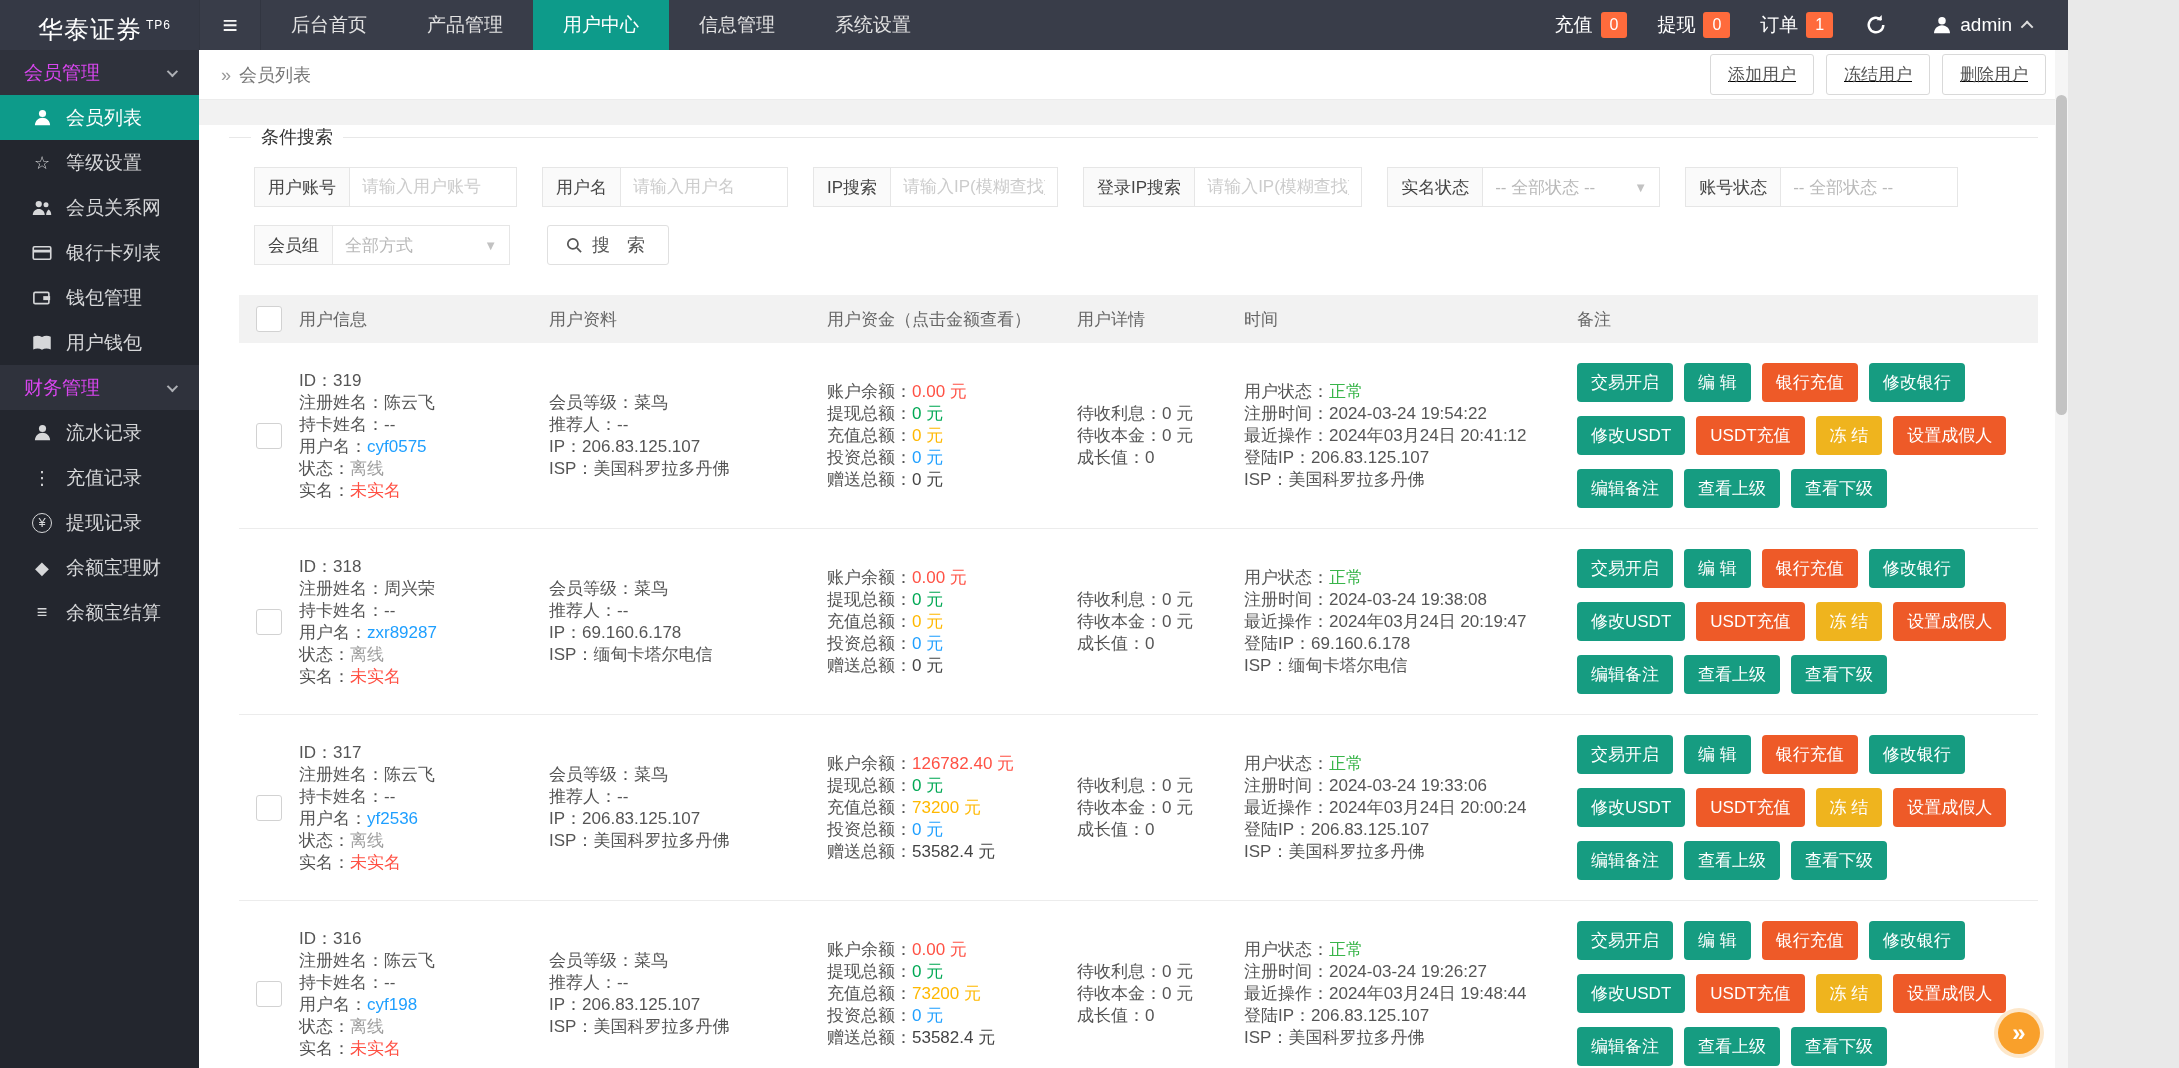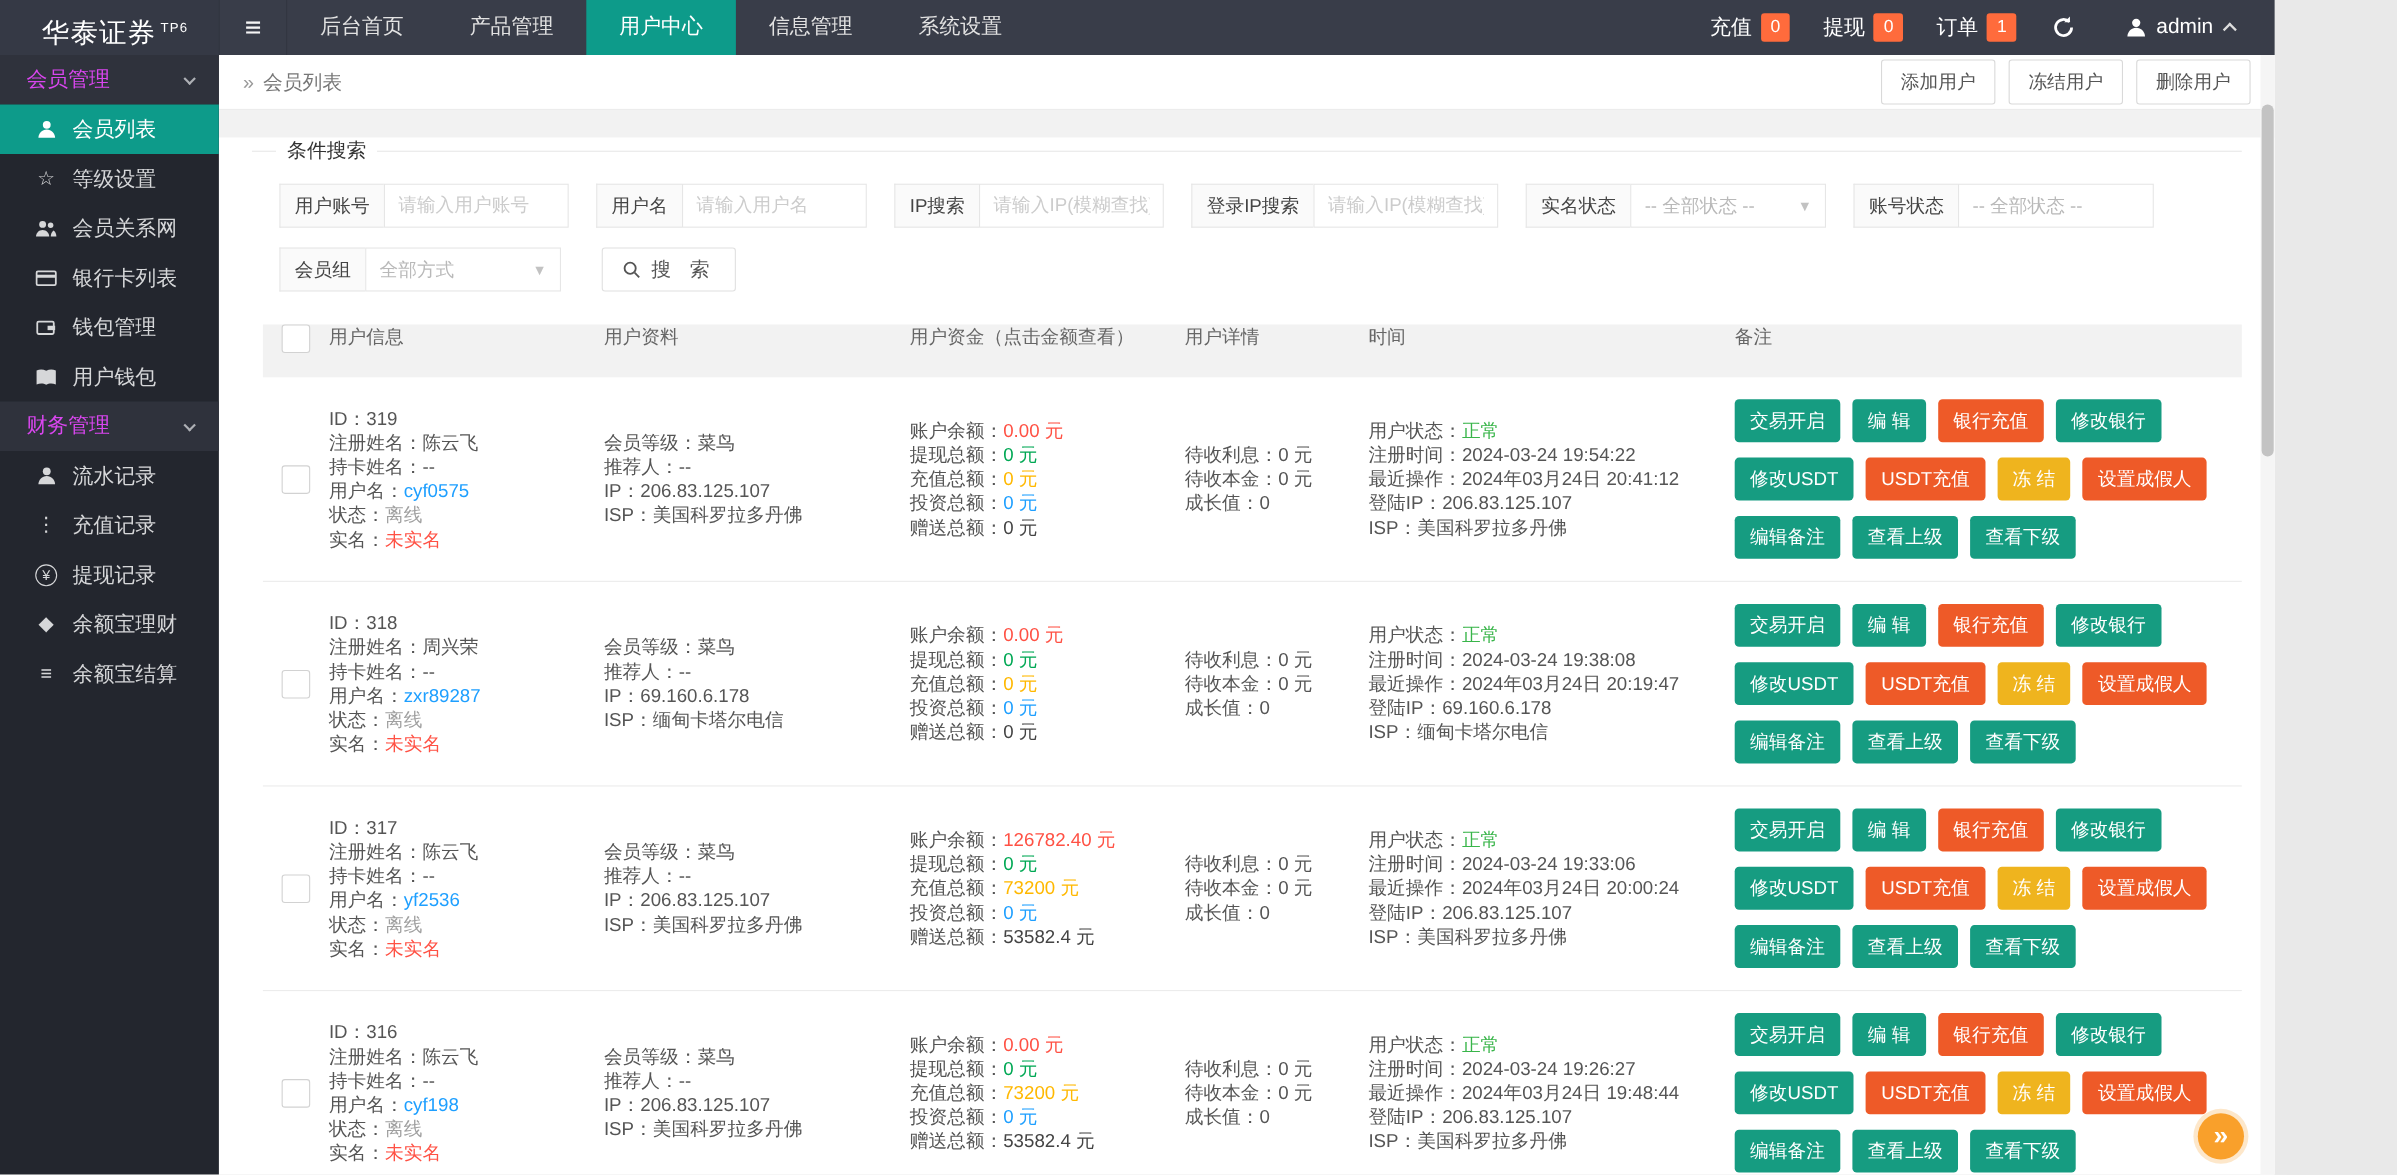--- a/index.html
+++ b/index.html
@@ -35,41 +35,41 @@
   .side-group-header .chev { width:8px; height:8px; border-color:#aeb0b5; }
   .side-item { height:45px; display:flex; align-items:center; color:#d6d7d9; font-size:19px; padding-left:30px; cursor:pointer; }
   .side-item.active { background:#0d9b8a; color:#fff; }
   .side-item .sicon { width:24px; margin-right:12px; display:flex; justify-content:center; align-items:center; font-size:18px; color:inherit; }
   .side-item .sicon .yen-circle { width:20px; height:20px; border:1.5px solid currentColor; border-radius:50%; font-size:13px; line-height:17px; text-align:center; }
 
   
   .toolbar { height:50px; background:#fff; display:flex; align-items:center; padding:0 22px; border-bottom:1px solid #ececec; }
   .breadcrumb { font-size:18px; color:#777; }
   .breadcrumb .arrow { color:#999; margin-right:8px; }
-  .toolbar-buttons { margin-left:auto; display:flex; }
+  .toolbar-buttons { margin-left:auto; display:flex;text-decoration:underline; }
   .tbtn { background:#fff; border:1px solid #d9d9d9; color:#555; font-size:17px; padding:8px 17px; border-radius:3px; margin-left:12px; cursor:pointer; }
 
   
   .panel { margin-top:25px; background:#fff; min-height:950px; padding-bottom:40px; }
 
   fieldset.search-fs { border:none; border-top:1px solid #e8e8e8; margin:0 30px; padding:0; }
   fieldset.search-fs legend { margin-left:22px; padding:0 10px; font-size:18px; color:#333; }
   .search-row { display:flex; align-items:center; margin:18px 0 0 25px; flex-wrap:nowrap; }
   .inp-group { display:flex; align-items:stretch; margin-right:25px; height:40px;justify-content:flex-end; }
   .inp-label { background:#fafafa; border:1px solid #e6e6e6; border-right:none; font-size:17px; color:#444; display:flex; align-items:center; padding:0 13px; white-space:nowrap; }
   .inp { border:1px solid #e6e6e6; width:168px; padding:0 12px; font-size:17px; color:#333; outline:none; background:#fff; }
   .inp::placeholder { color:#ccc; }
   .sel { border:1px solid #e6e6e6; width:178px; padding:0 12px; font-size:17px; color:#b9b9b9; background:#fff; display:flex; align-items:center; justify-content:space-between; cursor:pointer; }
   .sel .tri { color:#c2c2c2; font-size:13px; margin-left:8px; }
   .search-btn { display:flex; align-items:center; height:40px; border:1px solid #e0e0e0; border-radius:3px; background:#fff; color:#555; font-size:18px; padding:0 17px; cursor:pointer; margin-left:12px; letter-spacing:6px; }
   .search-btn svg { margin-right:9px; }
 
   
   .tbl { margin:30px 30px 0 40px; }
-  .tbl-header { display:flex; align-items:flex-start; background:#f2f2f2; height:48px; font-size:17px; color:#666; }
+  .tbl-header { display:flex; align-items:center; background:#f2f2f2; height:48px; font-size:17px; color:#666; }
   .trow { display:flex; border-bottom:1px solid #ececec; padding:13px 0; font-size:17px; line-height:22px; color:#555; }
   .col-cb { width:60px; flex:none; display:flex; align-items:center; justify-content:center; }
   .col-info { width:250px; flex:none; }
   .col-profile { width:278px; flex:none; }
   .col-funds { width:250px; flex:none; }
   .col-details { width:167px; flex:none; display:flex; flex-direction:column; justify-content:center; }
   .col-time { width:327px; flex:none; display:flex; flex-direction:column; justify-content:center; }
   .col-remark { flex:1; padding-left:6px; display:flex; flex-direction:column; justify-content:center; }
   .col-info, .col-profile, .col-funds { display:flex; flex-direction:column; justify-content:center; }
   .checkbox { width:26px; height:26px; background:#fff; border:1px solid #d2d2d2; border-radius:3px; cursor:pointer; }

